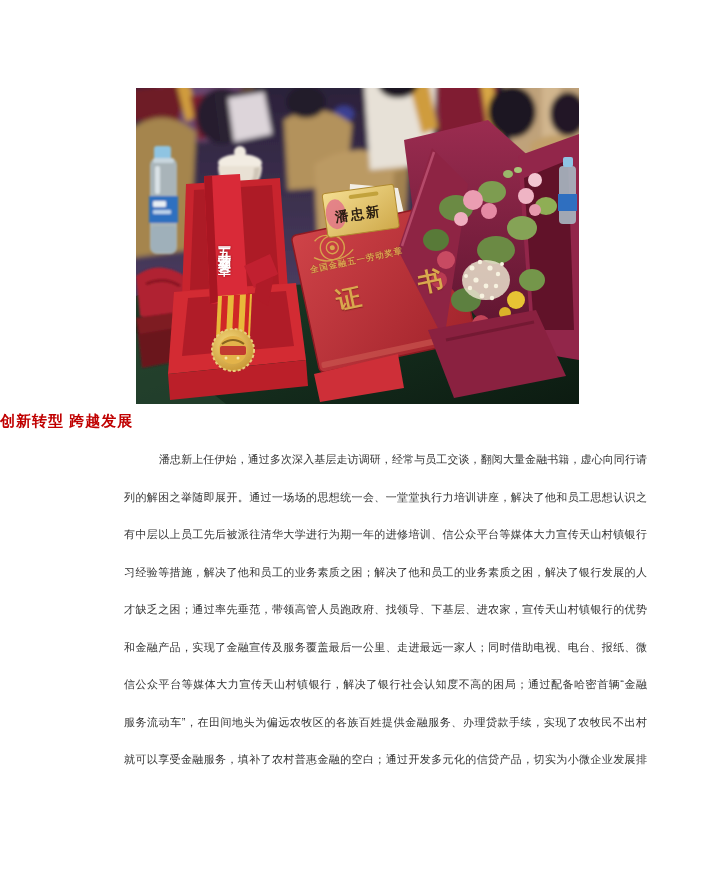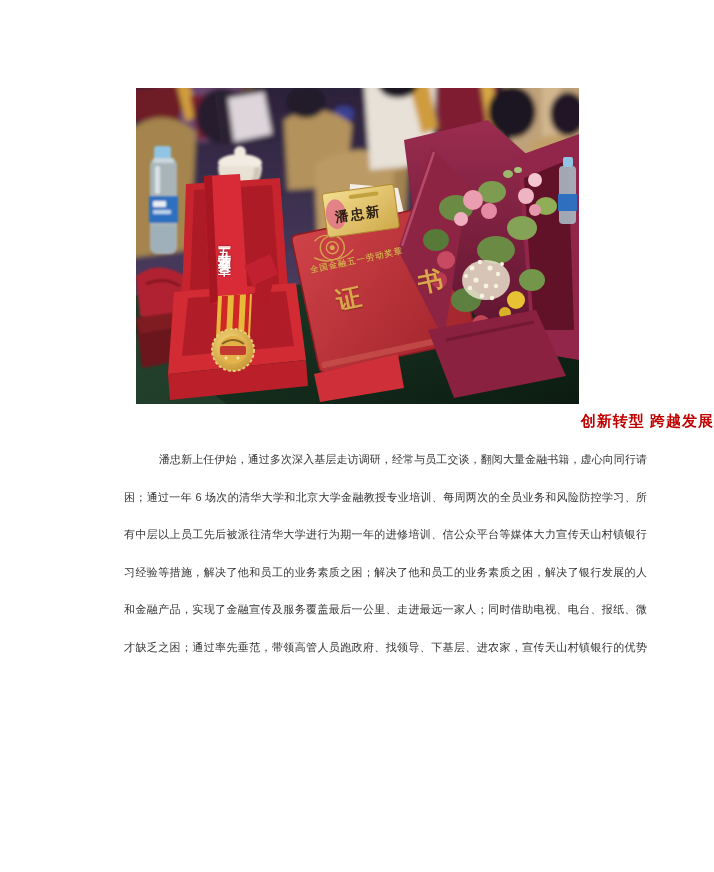--- a/index.html
+++ b/index.html
@@ -38,21 +38,21 @@
   .card-name{
     left:198px;top:121px;width:70px;
     transform:rotate(-8deg);transform-origin:left top;
     color:#2c2012;font-size:13.5px;font-weight:bold;letter-spacing:2px;
     white-space:nowrap;
   }
 
   
   .headline{
     position:absolute;left:0;top:409px;width:714px;
-    text-align:right;color:#c00000;font-size:15px;font-weight:bold;
+    text-align:left;color:#c00000;font-size:15px;font-weight:bold;
     letter-spacing:1px;line-height:24px;
   }
   .article-body{
     position:absolute;left:84px;top:441px;width:523px;
     color:#333333;font-size:11px;line-height:37.5px;margin-left:40px;
   }
   .bodyline{
     text-align:justify;text-align-last:justify;
     height:37.5px;overflow:hidden;white-space:nowrap;
   }
@@ -283,19 +283,22 @@
     <div class="overlay sash-text">五一劳动奖章</div>
     <div class="overlay cert-header">全国金融五一劳动奖章</div>
     <div class="overlay cert-title">证 书</div>
     <div class="overlay card-name">潘忠新</div>
   </div>
 
   <div class="headline">创新转型 跨越发展</div>
 
   <div class="article-body">
     <div class="bodyline first">潘忠新上任伊始，通过多次深入基层走访调研，经常与员工交谈，翻阅大量金融书籍，虚心向同行请</div>
-    <div class="bodyline">困；通过一年 6 场次的清华大学和北京大学金融教授专业培训、每周两次的全员业务和风险防控学习、所</div>
+    <div class="bodyline">列的解困之举随即展开。通过一场场的思想统一会、一堂堂执行力培训讲座，解决了他和员工思想认识之</div>
     <div class="bodyline">有中层以上员工先后被派往清华大学进行为期一年的进修培训、信公众平台等媒体大力宣传天山村镇银行</div>
     <div class="bodyline">习经验等措施，解决了他和员工的业务素质之困；解决了他和员工的业务素质之困，解决了银行发展的人</div>
+    <div class="bodyline">才缺乏之困；通过率先垂范，带领高管人员跑政府、找领导、下基层、进农家，宣传天山村镇银行的优势</div>
     <div class="bodyline">和金融产品，实现了金融宣传及服务覆盖最后一公里、走进最远一家人；同时借助电视、电台、报纸、微</div>
-    <div class="bodyline">才缺乏之困；通过率先垂范，带领高管人员跑政府、找领导、下基层、进农家，宣传天山村镇银行的优势</div>
+    <div class="bodyline">信公众平台等媒体大力宣传天山村镇银行，解决了银行社会认知度不高的困局；通过配备哈密首辆“金融</div>
+    <div class="bodyline">服务流动车”，在田间地头为偏远农牧区的各族百姓提供金融服务、办理贷款手续，实现了农牧民不出村</div>
+    <div class="bodyline">就可以享受金融服务，填补了农村普惠金融的空白；通过开发多元化的信贷产品，切实为小微企业发展排</div>
   </div>
 </div>
 
 </body></html>

